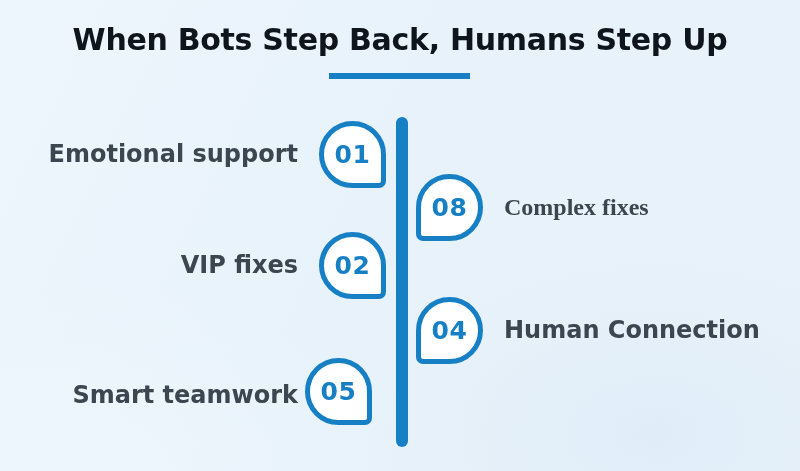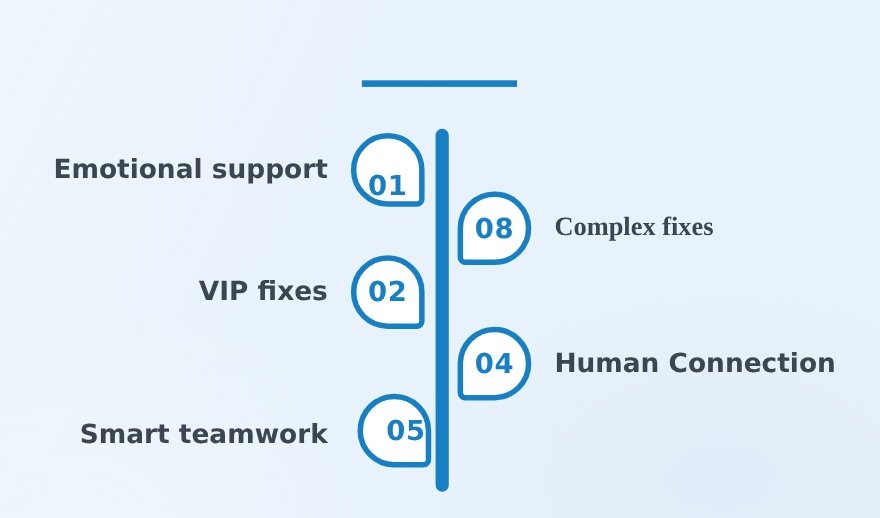--- a/index.html
+++ b/index.html
@@ -75,27 +75,28 @@
     white-space: nowrap;
   }
   .item-label.left  { right: 502px; text-align: right; }
   .item-label.right { left: 504px; text-align: left; }
 </style>
 </head>
 <body>
 
 <div class="canvas">
 
+  <div class="title">When Bots Step Back, Humans Step Up</div>
   <div class="title-underline"></div>
 
   <div class="timeline-line"></div>
 
   <div>
     <div class="item-label left" style="top:121px;">Emotional support</div>
-    <div class="badge left" style="left:319px; top:121px;align-items:flex-end;">
+    <div class="badge left" style="left:319px; top:121px;">
       <span class="badge-number">01</span>
     </div>
   </div>
 
   <div>
     <div class="badge right" style="left:416px; top:174px;">
       <span class="badge-number">08</span>
     </div>
     <div class="item-label right" style="top:174px;font-family:Liberation Serif, serif;">Complex fixes</div>
   </div>
@@ -109,18 +110,18 @@
 
   <div>
     <div class="badge right" style="left:416px; top:297px;">
       <span class="badge-number">04</span>
     </div>
     <div class="item-label right" style="top:297px;">Human Connection</div>
   </div>
 
   <div>
     <div class="item-label left" style="top:362px;">Smart teamwork</div>
-    <div class="badge left" style="left:325px; top:358px;justify-content:flex-end;">
+    <div class="badge left" style="left:305px; top:358px;">
       <span class="badge-number">05</span>
     </div>
   </div>
 
 </div>
 
 </body></html>

